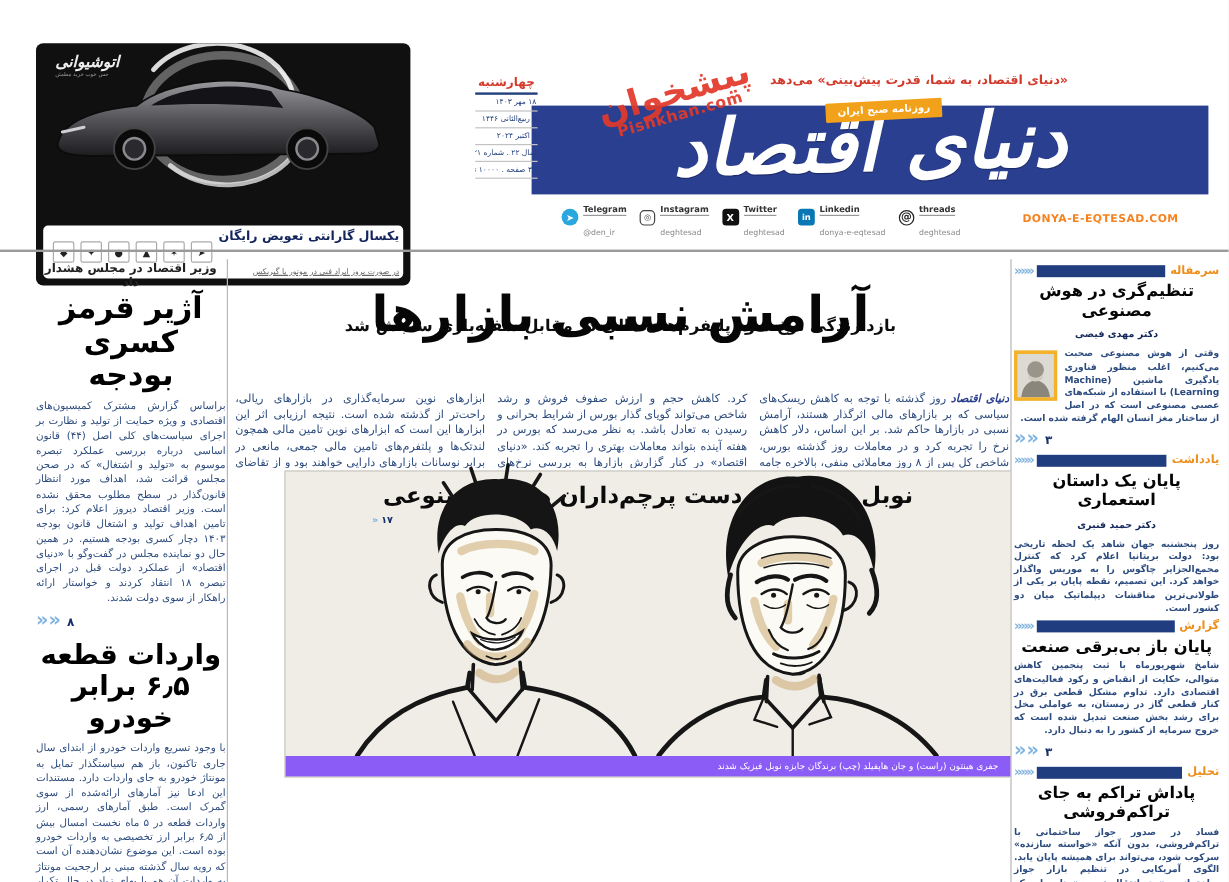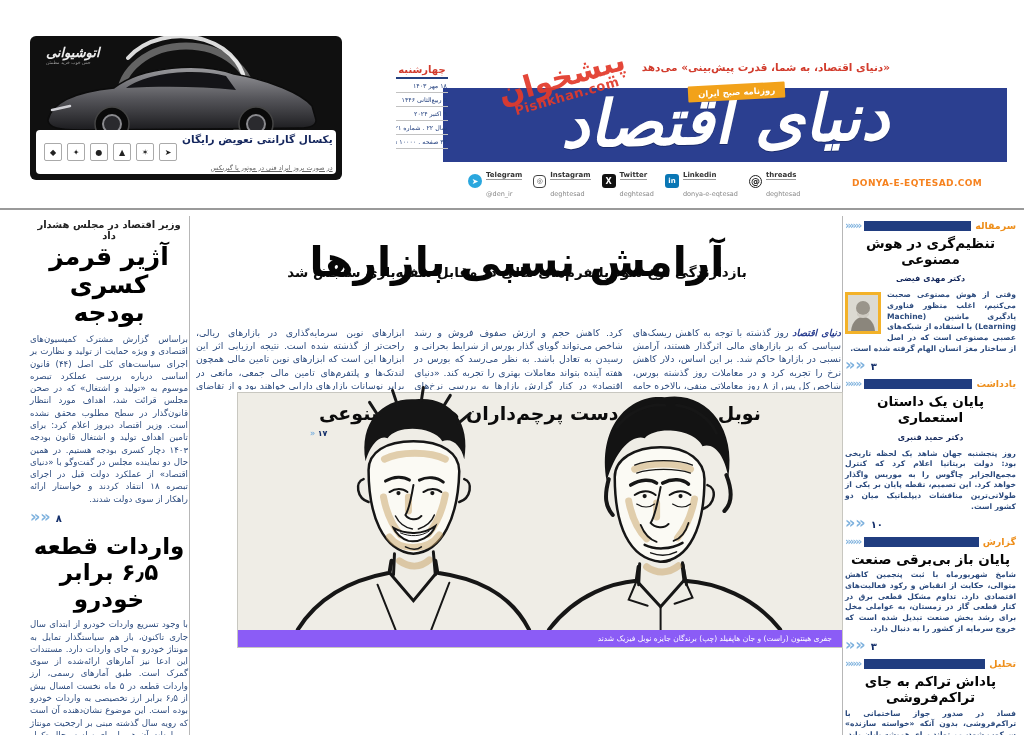--- a/index.html
+++ b/index.html
@@ -36,21 +36,21 @@
   .soc-handle{font-size:6.5px;color:#888;line-height:1.2;}
   .website{position:absolute;left:852px;top:178px;direction:ltr;color:#f6821f;font-weight:bold;
            font-size:9px;letter-spacing:.4px;z-index:2;}
   .date-col{position:absolute;left:396px;top:64px;width:52px;}
   .date-weekday{color:#d23b2c;font-weight:bold;font-size:10px;text-align:center;
                 border-bottom:2px solid #23407f;padding-bottom:2px;}
   .date-row{font-size:6.3px;color:#23407f;padding:3px 1px;border-bottom:1px solid #c2c2c2;
             text-align:right;white-space:nowrap;overflow:hidden;}
 
   
-  .ad{position:absolute;left:30px;top:36px;width:312px;height:144px;background:#101010;
+  .ad{position:absolute;left:30px;top:36px;width:312px;height:202px;background:#101010;
       border-radius:6px;overflow:hidden;}
   .ad-brand{position:absolute;left:16px;top:9px;text-align:left;direction:rtl;z-index:2;}
   .ad-brand .b1{color:#eee;font-size:13px;font-weight:bold;font-style:italic;}
   .ad-brand .b2{color:#999;font-size:4.5px;}
   .ad-car{position:absolute;left:0;top:0;width:312px;height:122px;}
   .ad-strip{position:absolute;left:6px;right:6px;bottom:6px;height:44px;background:#fff;
             border-radius:4px;display:flex;direction:ltr;align-items:center;padding:0 8px;gap:5px;}
   .ad-logo-box{width:16px;height:16px;border:1px solid #aaa;border-radius:2px;display:flex;
                align-items:center;justify-content:center;font-size:8px;color:#222;flex:none;}
   .ad-text{direction:rtl;text-align:right;flex:1;padding-right:6px;}
@@ -332,24 +332,20 @@
       <span class="sbar"></span>
       <span class="smarks">«««</span>
     </div>
     <div class="stitle">پایان یک داستان استعماری</div>
     <div class="sauthor">
       <span class="aline"></span>
       <span class="aname">دکتر حمید قنبری</span>
       <span class="aline"></span>
     </div>
     <div class="sbody">روز پنجشنبه جهان شاهد یک لحظه تاریخی بود: دولت بریتانیا اعلام کرد که کنترل مجمع‌الجزایر چاگوس را به موریس واگذار خواهد کرد. این تصمیم، نقطه پایان بر یکی از طولانی‌ترین مناقشات دیپلماتیک میان دو کشور است.</div>
-    <div class="sref">
-      <span class="refnum">۱۰</span>
-      <span class="mark">««</span>
-    </div>
 
     <div class="shead">
       <span class="slabel">گزارش</span>
       <span class="sbar"></span>
       <span class="smarks">«««</span>
     </div>
     <div class="stitle">پایان باز بی‌برقی صنعت</div>
     <div class="sbody">شامخ شهریورماه با ثبت پنجمین کاهش متوالی، حکایت از انقباض و رکود فعالیت‌های اقتصادی دارد. تداوم مشکل قطعی برق در کنار قطعی گاز در زمستان، به عواملی مخل برای رشد بخش صنعت تبدیل شده است که خروج سرمایه از کشور را به دنبال دارد.</div>
     <div class="sref">
       <span class="refnum">۳</span>

